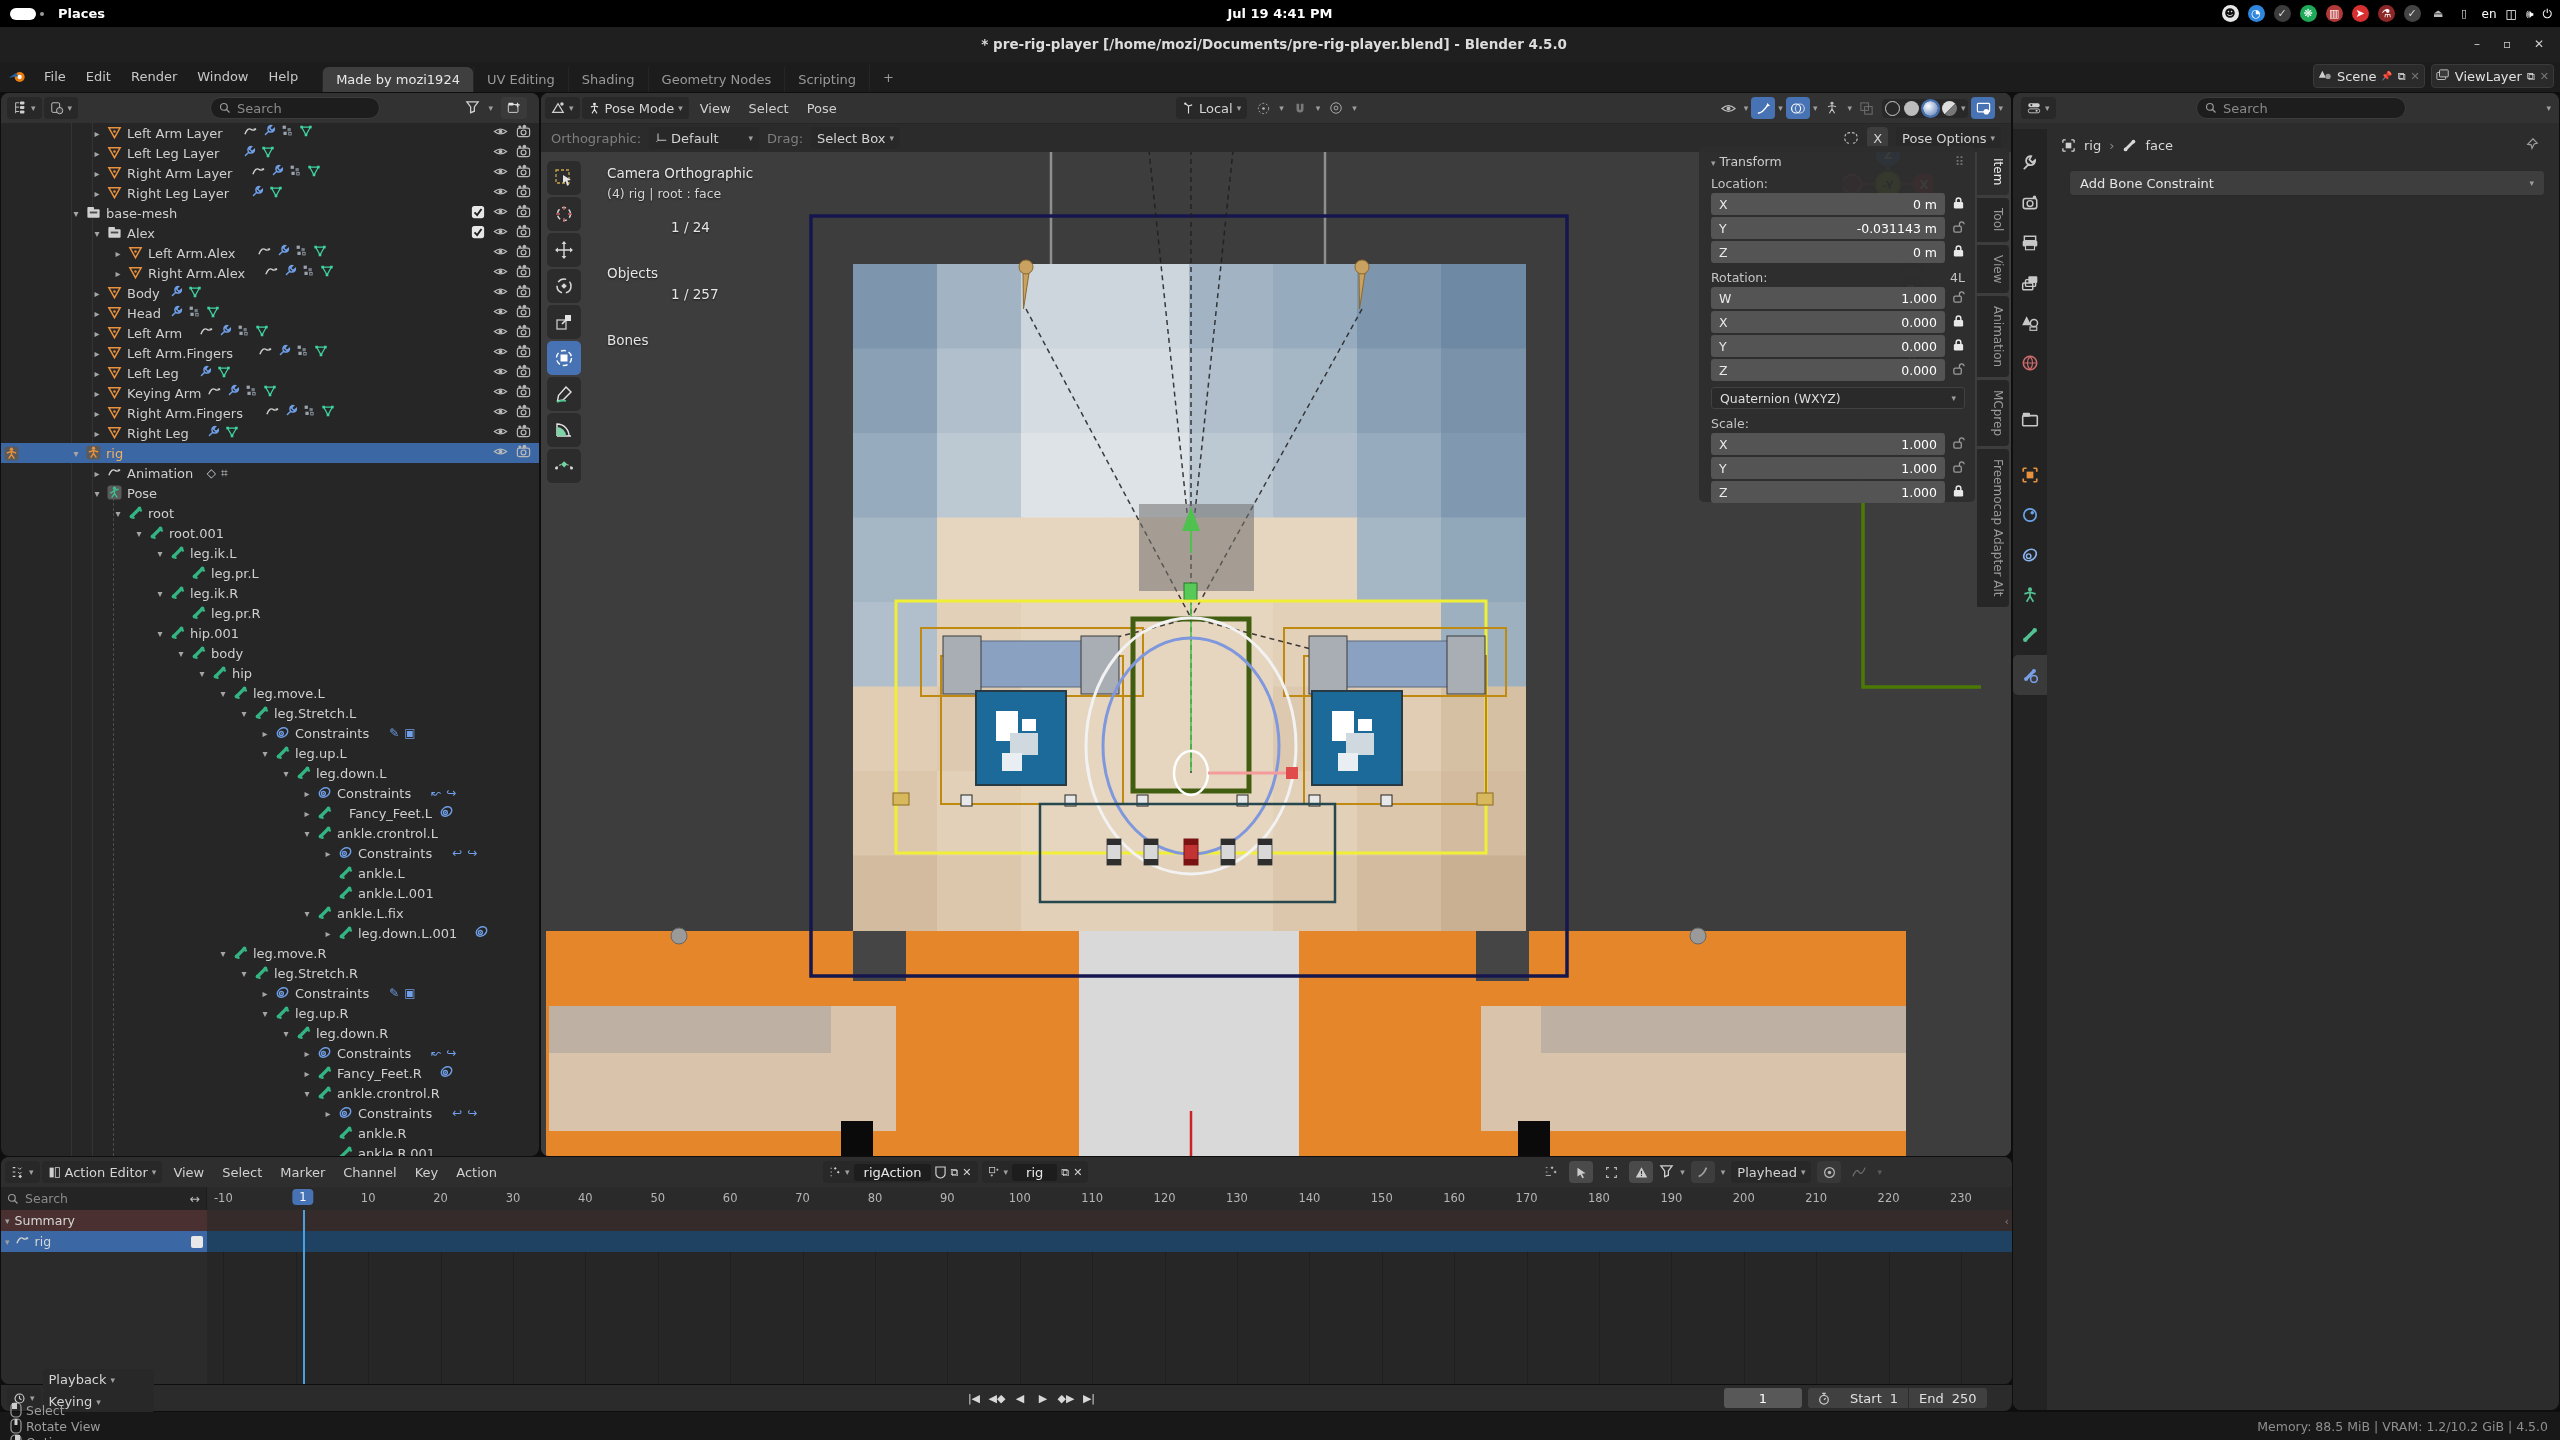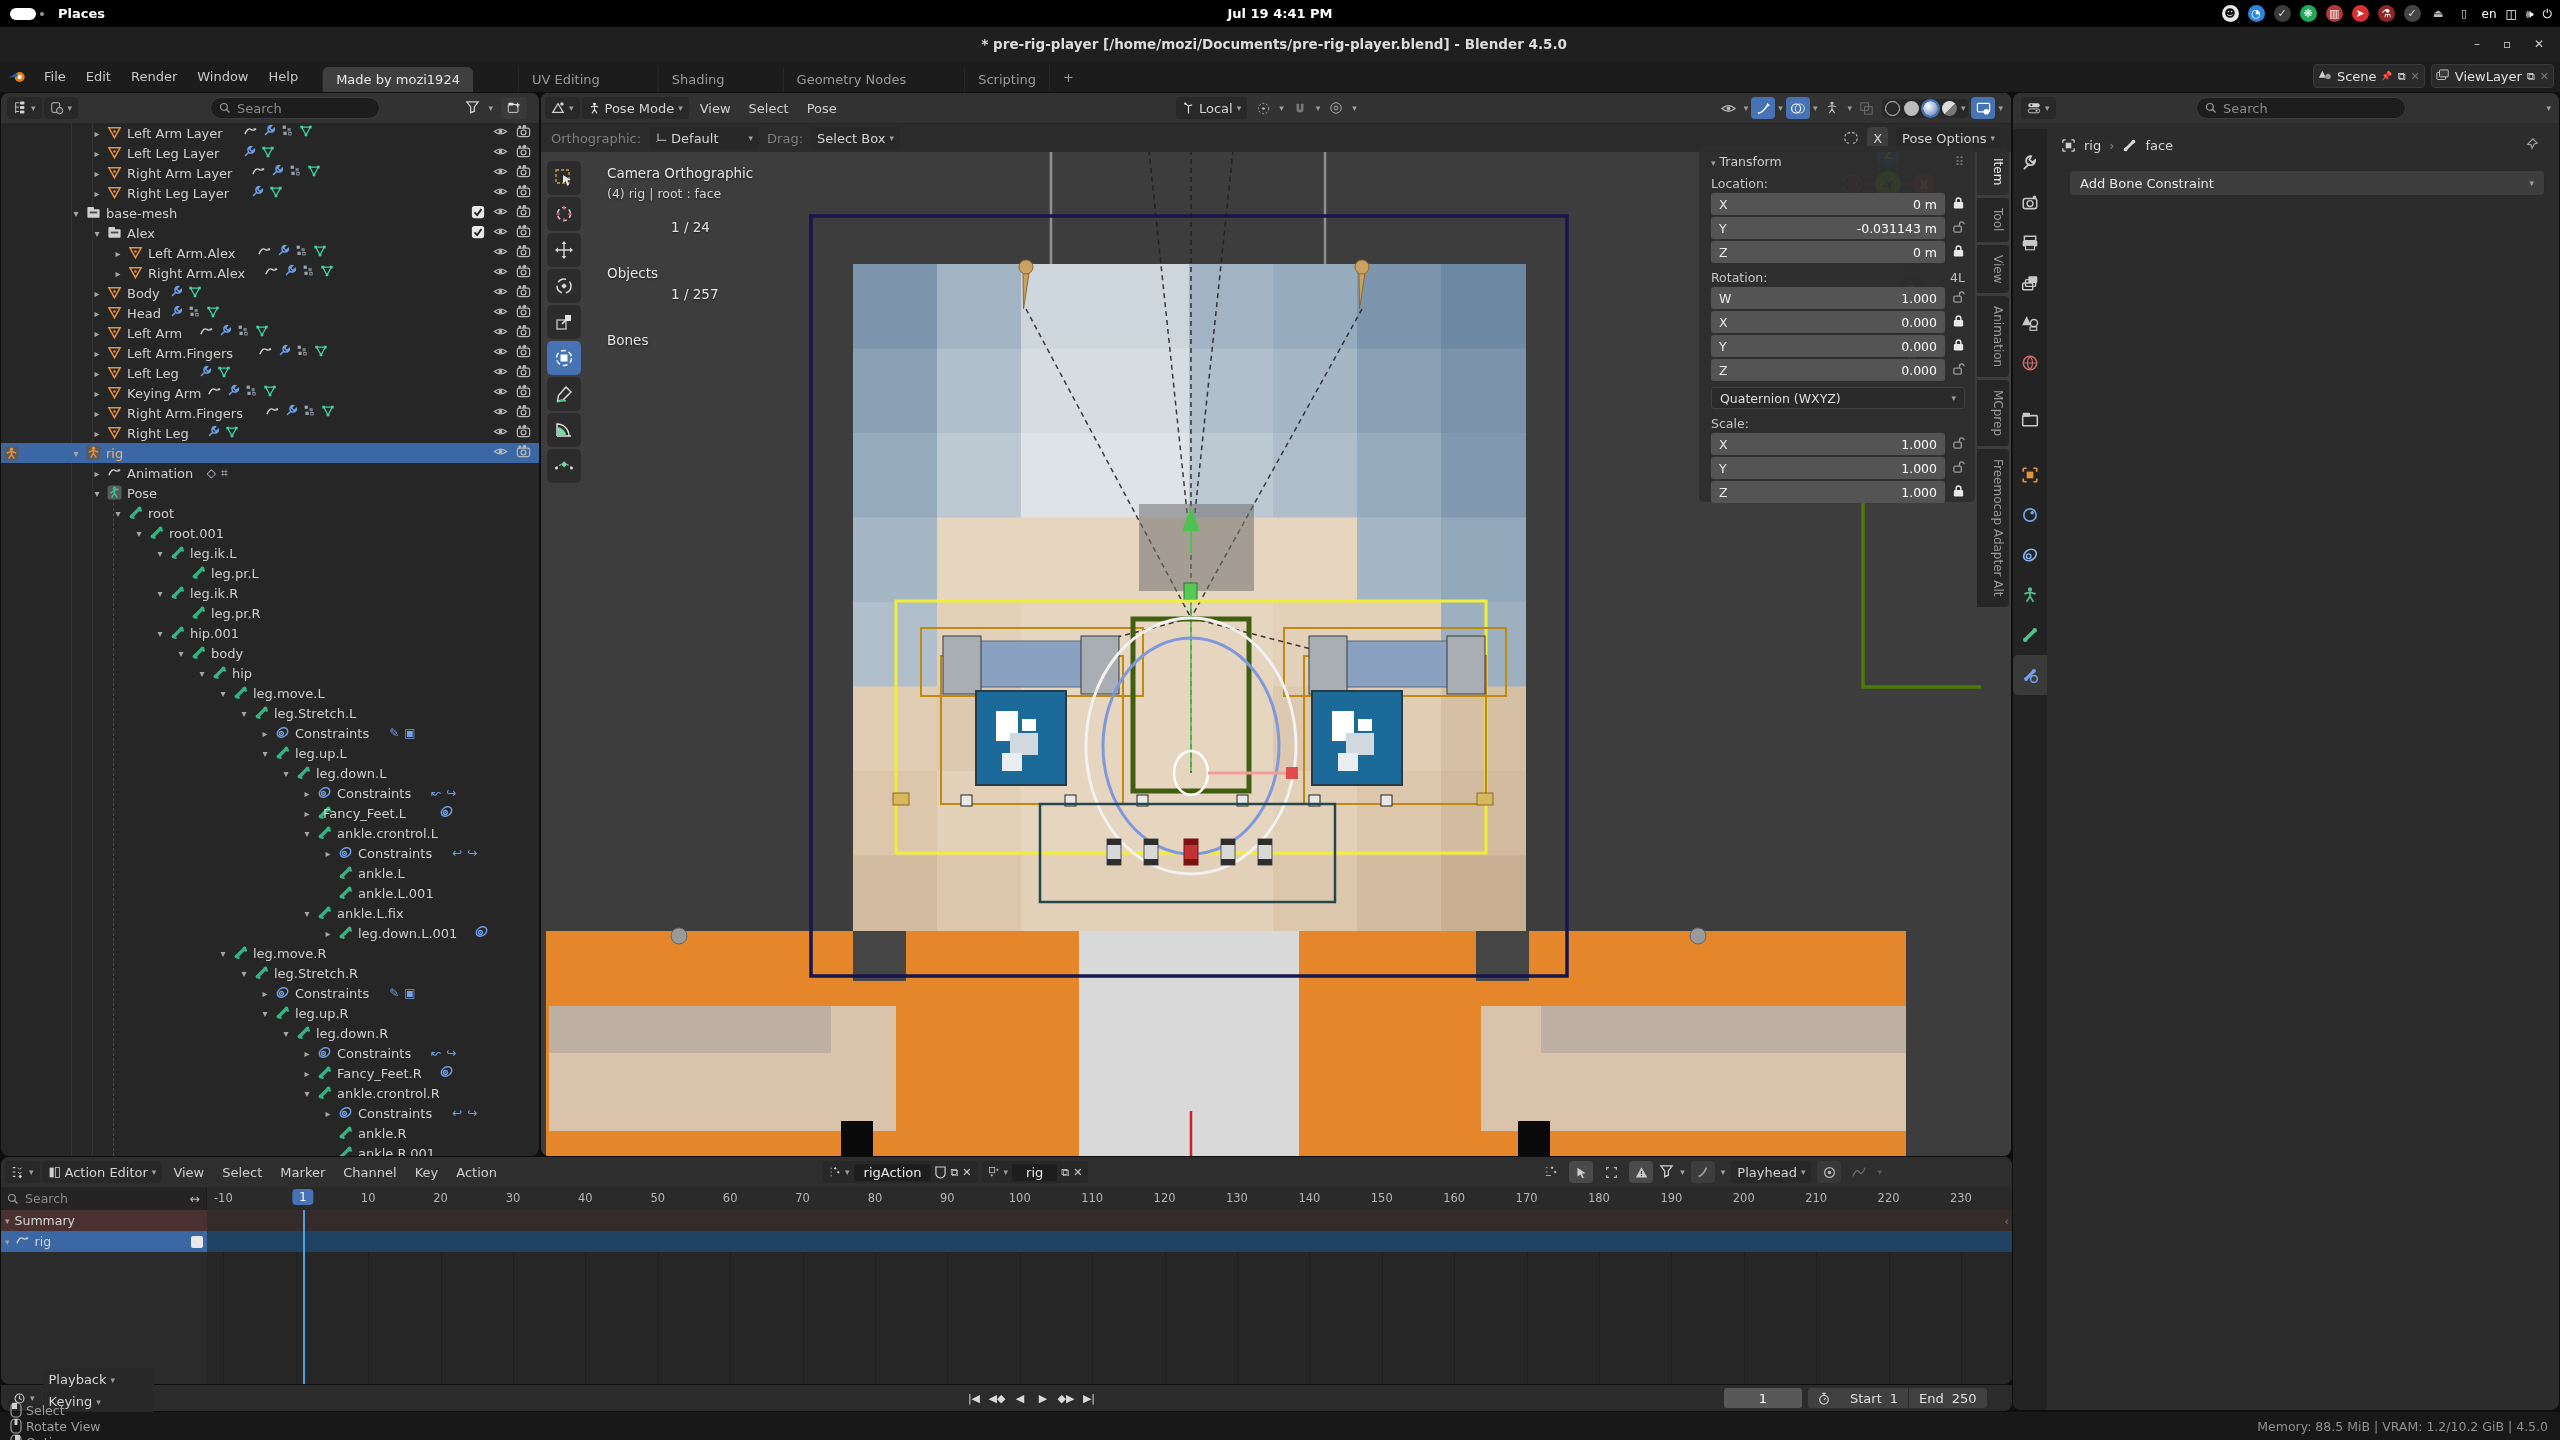--- a/index.html
+++ b/index.html
@@ -18,21 +18,21 @@
 
   
   #titlebar { left:0; top:27px; width:2560px; height:35px; background:#1f1f1f; }
   #titlebar .t { position:absolute; left:50%; top:9px; transform:translateX(-51%); font-size:13.5px; font-weight:bold; color:#dcdcdc; white-space:nowrap; }
   .winbtn { position:absolute; top:8px; width:18px; height:18px; color:#cfcfcf; font-size:12px; text-align:center; line-height:18px; }
 
   
   #topbar { left:0; top:62px; width:2560px; height:30px; background:#1c1c1c; display:flex; align-items:center; font-size:13px; color:#c7c7c7; }
   #blender-logo { width:20px; height:14px; margin:0 6px 0 8px; }
   .menu-item { padding:0 10px; height:30px; line-height:30px; }
-  #workspaces { display:flex; margin-left:14px; height:30px; align-items:flex-end;gap:45px; }
+  #workspaces { display:flex; margin-left:14px; height:30px; align-items:flex-end; }
   .ws-tab { padding:5px 13px; font-size:13px; color:#999; border-left:1px solid #262626; }
   .ws-tab.active { background:#3f3f3f; color:#e8e8e8; border-radius:6px 6px 0 0; }
   #scene-cluster { position:absolute; right:6px; top:64px; display:flex; gap:6px; align-items:center; }
   .id-chip { display:flex; align-items:center; background:#2a2a2a; border:1px solid #3a3a3a; border-radius:4px; height:24px; padding:0 4px; gap:5px; font-size:13px; color:#e0e0e0; }
   .dim { opacity:.4; }
 
   
   .editor { position:absolute; border-radius:8px; overflow:hidden; }
   .ed-header { height:30px; background:#323232; display:flex; align-items:center; font-size:13px; color:#cfcfcf; gap:2px; }
   .chip { display:flex; align-items:center; gap:4px; background:#282828; border-radius:4px; height:22px; padding:0 6px; }
@@ -1022,21 +1022,21 @@
       </div>
       <div class="ol-row" style="top: 680px;">
         <span class="ol-exp" style="left: 299px;">▸</span>
         <span class="ol-ic" style="left: 316px;"><svg width="15" height="15" viewBox="0 0 16 16">
             <path d="M4.8 11.2 L11.2 4.8" stroke="#34b483" stroke-width="3.4" stroke-linecap="round"></path>
             <circle cx="3.8" cy="12.2" r="2.1" fill="#34b483"></circle>
             <circle cx="12.2" cy="3.8" r="2.1" fill="#34b483"></circle>
             <circle cx="5.8" cy="13.6" r="1.4" fill="#34b483"></circle>
             <circle cx="13.6" cy="5.8" r="1.4" fill="#34b483"></circle>
           </svg></span>
-        <span class="ol-lab" style="left: 322px;">Fancy_Feet.L</span>
+        <span class="ol-lab" style="left: 348px;">Fancy_Feet.L</span>
         <span class="ol-extras" style="left: 437.6px;">
           <span><svg width="15" height="15" viewBox="0 0 16 16">
               <ellipse cx="8" cy="8" rx="6" ry="4.6" transform="rotate(-35 8 8)" fill="none" stroke="#6f9fe8" stroke-width="1.5"></ellipse>
               <circle cx="6.8" cy="9" r="2.1" fill="none" stroke="#6f9fe8" stroke-width="1.4"></circle>
               <circle cx="6.8" cy="9" r=".8" fill="#6f9fe8"></circle>
             </svg></span>
         </span>
       </div>
       <div class="ol-row" style="top: 700px;">
         <span class="ol-exp" style="left: 299px;">▾</span>

